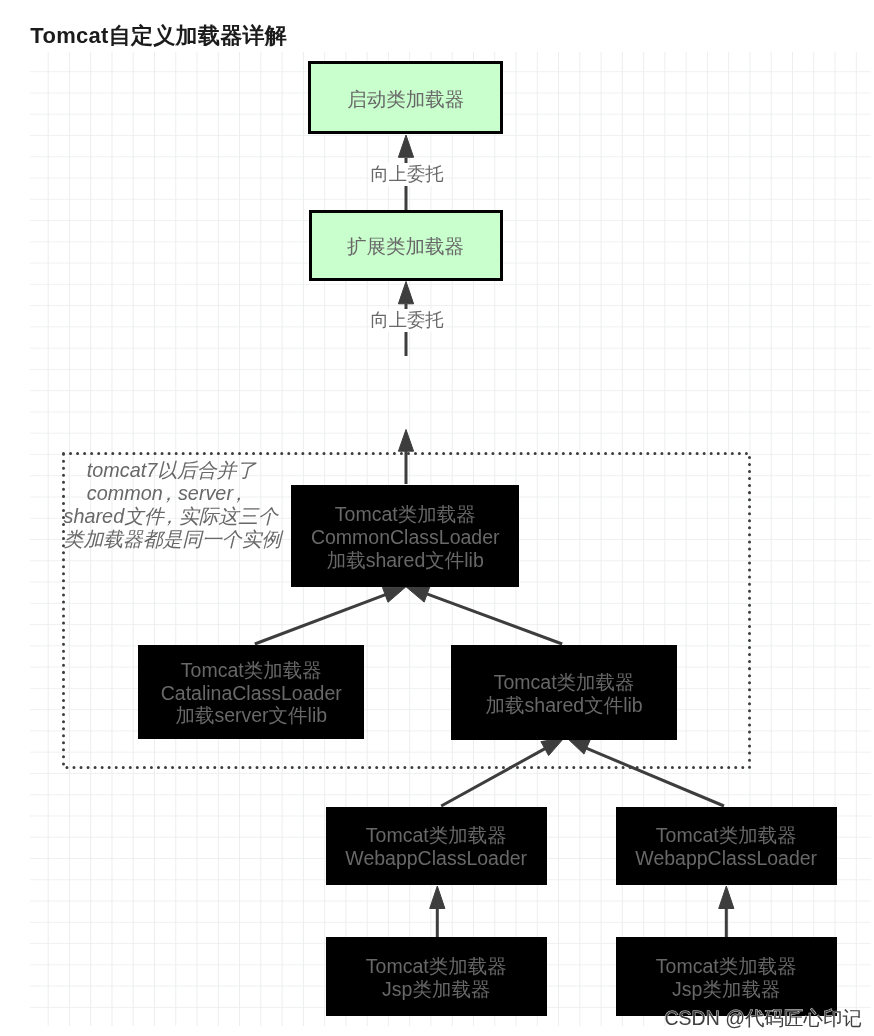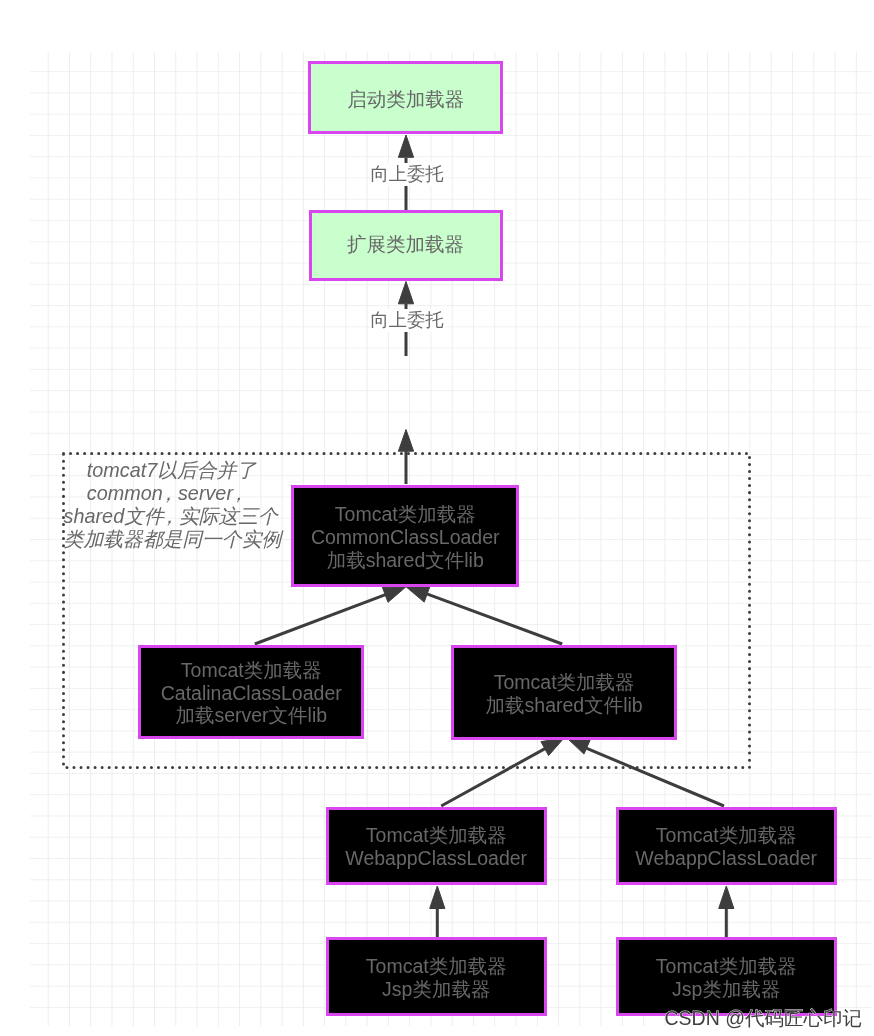--- a/index.html
+++ b/index.html
@@ -21,21 +21,21 @@
     background-image:
       linear-gradient(to right, #eceded 1px, transparent 1px),
       linear-gradient(to bottom, #eff0f0 1px, transparent 1px);
     background-size:21.28px 21.28px;
     background-position:17.7px 19.2px;
   }
   svg.diagram{position:absolute;left:0;top:0;width:874px;height:1036px;}
   .node{
     position:absolute;box-sizing:border-box;
     filter:opacity(0.9999);
-    border:3px solid #d946ef;
+    border:3px solid #000000;
     display:flex;align-items:center;justify-content:center;
     flex-direction:column;
     color:#686868;font-size:19.5px;line-height:22.9px;
     text-align:center;white-space:nowrap;
     padding-top:2.5px;
   }
   .green{background:#c9fecd;}
   .yellow{background:#000000;}
   .edge-label{
     position:absolute;color:#686868;font-size:18.3px;white-space:nowrap;line-height:20px;
@@ -53,20 +53,21 @@
     -webkit-text-stroke:0.9px rgba(255,255,255,0.85);
     paint-order:stroke fill;
   }
   .fw-comma{display:inline-block;margin-left:-4.5px;margin-right:0px;}
   .fw-space{display:inline-block;width:23.2px;}
 </style>
 </head>
 <body>
 
 <div class="canvas">
+  <div class="title">Tomcat自定义加载器详解</div>
   <div class="grid"></div>
 
   <svg class="diagram" viewBox="0 0 874 1036">
     <g stroke="#3d3d3d" fill="#3d3d3d">
 
       <line x1="406" y1="210" x2="406" y2="158" stroke-width="3"></line>
       <polygon points="406,135 413.6,157.3 398.4,157.3"></polygon>
 
       <line x1="406" y1="356" x2="406" y2="304" stroke-width="3"></line>
       <polygon points="406,281.5 413.6,303.8 398.4,303.8"></polygon>
@@ -92,21 +93,21 @@
       <line x1="726.3" y1="937.5" x2="726.3" y2="908" stroke-width="3"></line>
       <polygon points="726.3,886 733.9,908.5 718.7,908.5"></polygon>
     </g>
 
     <rect x="63.5" y="453.5" width="686" height="314" fill="none" stroke="#3d3d3d" stroke-width="3" stroke-dasharray="0.01 7.03" stroke-linecap="round"></rect>
   </svg>
 
   <div class="node green" style="left:308.3px;top:61.3px;width:195.1px;height:73.1px;">
     <span>启动类加载器</span>
   </div>
-  <div class="node green" style="left:308.5px;top:209.6px;width:194.1px;height:71.6px;font-family:Liberation Mono, monospace;">
+  <div class="node green" style="left:308.5px;top:209.6px;width:194.1px;height:71.6px;">
     <span>扩展类加载器</span>
   </div>
 
   <div class="node yellow" style="left:291.2px;top:485px;width:228.1px;height:102.2px;">
     <span>Tomcat类加载器</span>
     <span>CommonClassLoader</span>
     <span>加载shared文件lib</span>
   </div>
   <div class="node yellow" style="left:138.4px;top:645px;width:225.7px;height:93.5px;">
     <span>Tomcat类加载器</span>

